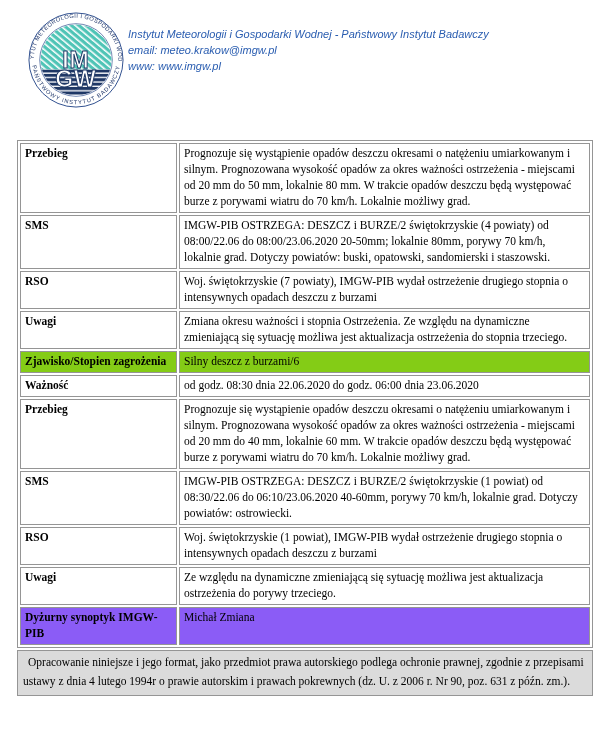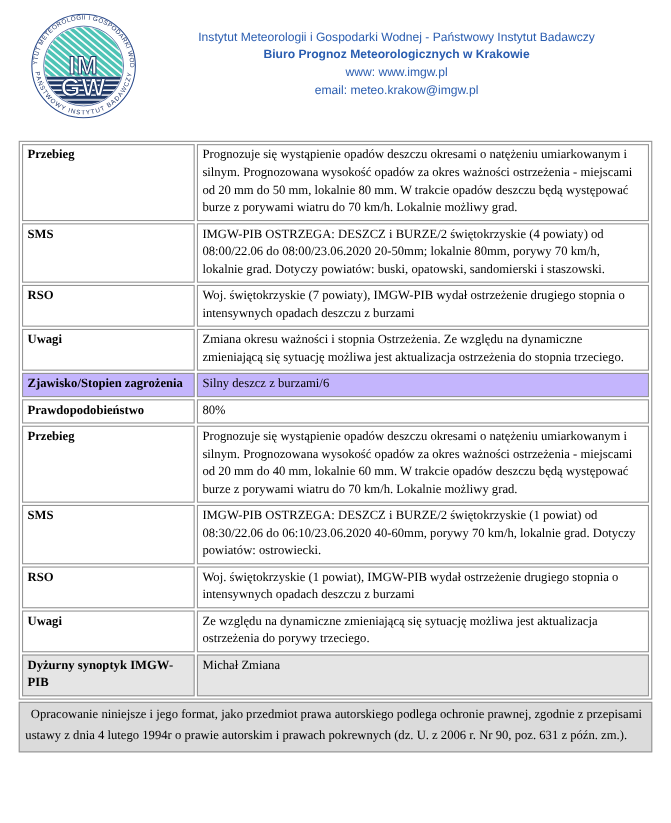--- a/index.html
+++ b/index.html
@@ -7,41 +7,41 @@
     width:610px; height:748px; background:#ffffff;
     font-family:"Liberation Serif", serif; color:#000;
     -webkit-font-smoothing:antialiased;
   }
   .page { position:relative; width:610px; height:748px; overflow:hidden; }
 
   
   .header { display:flex; align-items:flex-start; padding:10px 17px 0 28px; height:120px; box-sizing:border-box; }
   .logo-wrap { width:100px; flex:0 0 100px; padding-top:2px; }
   .header-text {
-    flex:1; text-align:center; padding-top:16px;
+    flex:1; text-align:left; padding-top:16px;
     font-family:"Liberation Sans", sans-serif;
-    font-size:11px; line-height:16px; color:#2A5DB0;
+    font-size:11px; line-height:16px; color:#2A5DB0;font-style:italic;
   }
   .header-text .bold { font-weight:bold; }
 
   
   table.warn {
-    margin:8px 17px 0 17px; width:576px; box-sizing:border-box;
+    margin:20px 17px 0 17px; width:576px; box-sizing:border-box;
     border:1px solid #959595; border-collapse:separate; border-spacing:2px;
     table-layout:fixed; font-size:11.5px; line-height:16px; background:#fff;
   }
   table.warn td {
     border:1px solid #959595; vertical-align:top;
     padding:1px 4px 3px 4px; box-sizing:border-box;
     overflow:hidden; word-wrap:break-word;
   }
   td.cell-label { font-weight:bold; }
   col.c-label { width:157px; }
-  tr.hl-orange td { background:#c4b5fd; }
-  tr.hl-gray td   { background:#e5e5e5; }
+  tr.hl-orange td { background:#84cc16; }
+  tr.hl-gray td   { background:#8b5cf6; }
 
   
   .footer-box {
     margin:2px 17px 0 17px; box-sizing:border-box; width:576px;
     border:1px solid #959595; background:#DBDBDB;
     font-size:11.5px; line-height:19px; padding:2px 5px 4px 5px;
   }
   .footer-box p { margin:0; text-indent:5px; }
 
   
@@ -81,23 +81,22 @@
         </text>
         <text font-family="Liberation Sans, sans-serif" font-size="6" letter-spacing="1" fill="#20376B">
           <textPath href="#arcBot" startOffset="50%" text-anchor="middle">PAŃSTWOWY INSTYTUT BADAWCZY</textPath>
         </text>
         <text x="50" y="58" text-anchor="middle" font-family="Liberation Sans, sans-serif" font-weight="bold" font-size="24" fill="#ffffff" stroke="#1E3765" stroke-width="1" letter-spacing="1">IM</text>
         <text x="50" y="78" text-anchor="middle" font-family="Liberation Sans, sans-serif" font-weight="bold" font-size="24" fill="#ffffff" stroke="#1E3765" stroke-width="1" letter-spacing="1">GW</text>
       </svg>
     </div>
     <div class="header-text">
       <div>Instytut Meteorologii i Gospodarki Wodnej - Państwowy Instytut Badawczy</div>
-      <div class="bold">Biuro Prognoz Meteorologicznych w Krakowie</div>
+      <div>email: meteo.krakow@imgw.pl</div>
       <div>www: www.imgw.pl</div>
-      <div>email: meteo.krakow@imgw.pl</div>
     </div>
   </div>
 
   <table class="warn">
     <colgroup>
         <col class="c-label">
         <col class="c-value">
       </colgroup>
     <tbody id="warn-rows">
         <tr>
@@ -114,22 +113,22 @@
   </tr>
         <tr>
     <td class="cell-label">Uwagi</td>
     <td class="cell-value">Zmiana okresu ważności i stopnia Ostrzeżenia. Ze względu na dynamiczne zmieniającą się sytuację możliwa jest aktualizacja ostrzeżenia do stopnia trzeciego.</td>
   </tr>
         <tr class="hl-orange">
     <td class="cell-label">Zjawisko/Stopien zagrożenia</td>
     <td class="cell-value">Silny deszcz z burzami/6</td>
   </tr>
         <tr>
-    <td class="cell-label">Prawdopodobieństwo</td>
-    <td class="cell-value">80%</td>
+    <td class="cell-label">Ważność</td>
+    <td class="cell-value">od godz. 08:30 dnia 22.06.2020 do godz. 06:00 dnia 23.06.2020</td>
   </tr>
         <tr>
     <td class="cell-label">Przebieg</td>
     <td class="cell-value">Prognozuje się wystąpienie opadów deszczu okresami o natężeniu umiarkowanym i silnym. Prognozowana wysokość opadów za okres ważności ostrzeżenia - miejscami od 20 mm do 40 mm, lokalnie 60 mm. W trakcie opadów deszczu będą występować burze z porywami wiatru do 70 km/h. Lokalnie możliwy grad.</td>
   </tr>
         <tr>
     <td class="cell-label">SMS</td>
     <td class="cell-value">IMGW-PIB OSTRZEGA: DESZCZ i BURZE/2 świętokrzyskie (1 powiat) od 08:30/22.06 do 06:10/23.06.2020 40-60mm, porywy 70 km/h, lokalnie grad. Dotyczy powiatów: ostrowiecki.</td>
   </tr>
         <tr>

